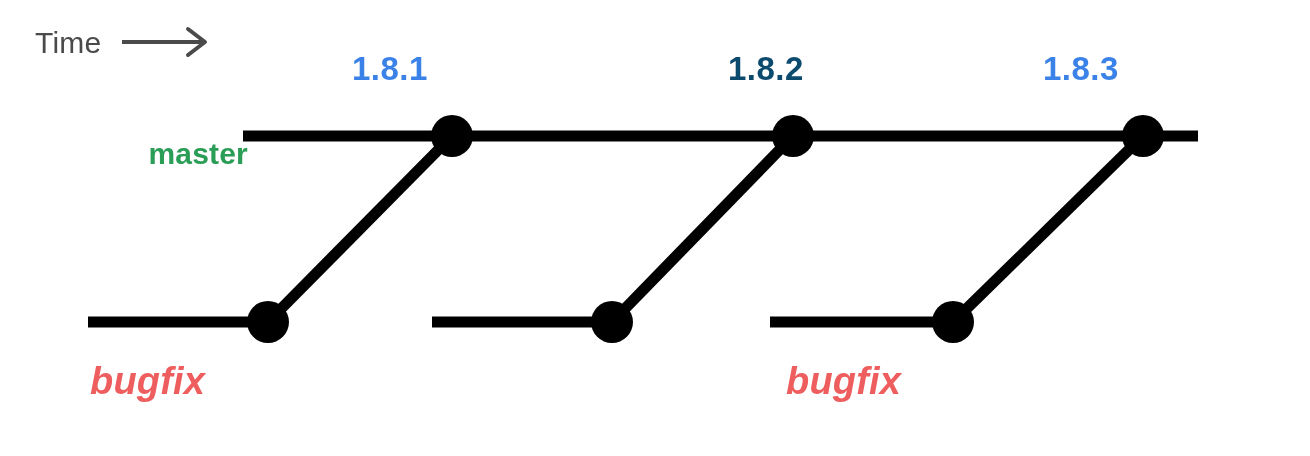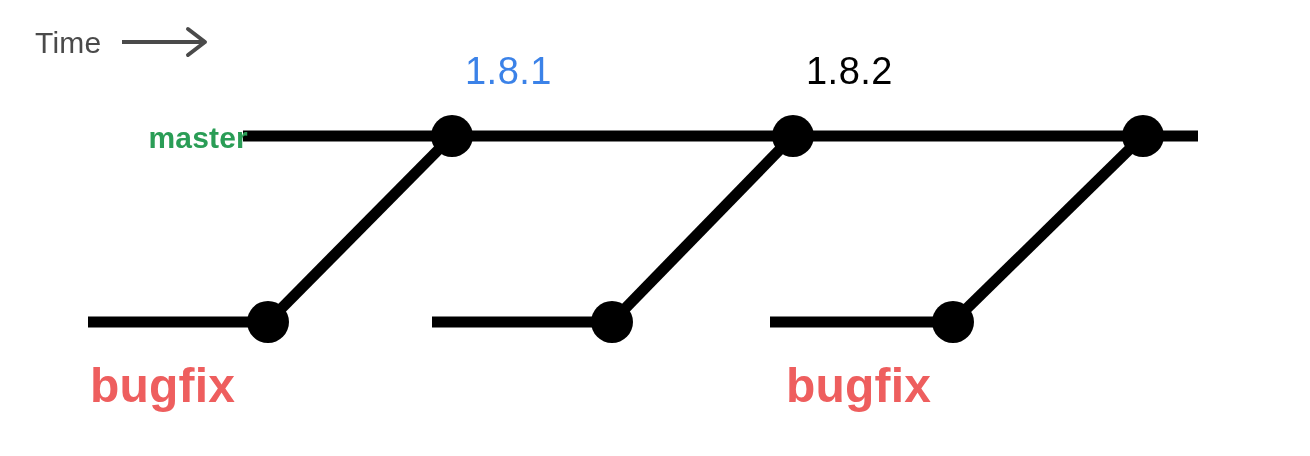--- a/index.html
+++ b/index.html
@@ -32,35 +32,36 @@
     white-space: nowrap;
     line-height: 1;
     user-select: none;
   }
   .time-label {
     font-size: 30px;
     font-weight: 400;
     letter-spacing: 0.2px;
   }
   .version-label {
-    font-size: 38px;
-    font-weight: 400;
+    font-size: 33px;
+    font-weight: 700;
     letter-spacing: 0.5px;
-    text-align: right;
+    text-align: left;
   }
   .master-label {
     font-size: 30px;
     font-weight: 700;
     letter-spacing: 0.2px;
     text-align: right;
   }
   .branch-label {
-    font-size: 48px;
+    font-size: 38px;
     font-weight: 700;
     letter-spacing: 0.2px;
+    font-style: italic;
   }
 </style>
 </head>
 <body>
 
 <div id="diagram-root" style="width: 1198px; height: 456px; background: rgb(255, 255, 255);">
 
   <svg id="diagram-svg" viewBox="0 0 1310 456" xmlns="http://www.w3.org/2000/svg">
 
     <g>
@@ -83,21 +84,22 @@
     <circle id="branch-node-2" cx="953" cy="322" r="21" fill="#000000"></circle>
 
     <circle id="master-node-0" cx="452" cy="136" r="21" fill="#000000"></circle>
     <circle id="master-node-1" cx="793" cy="136" r="21" fill="#000000"></circle>
     <circle id="master-node-2" cx="1143" cy="136" r="21" fill="#000000"></circle>
 
   </svg>
 
   <div class="lbl time-label" id="time-label" style="left:35px; top:28px; color:#4a4a4a;">Time</div>
 
-  <div class="lbl master-label" id="master-label" style="left:0px; top:123px; width:248px; color:#2a9d56;">master</div>
+  <div class="lbl master-label" id="master-label" style="left:0px; top:139px; width:248px; color:#2a9d56;">master</div>
 
   <div class="lbl version-label" id="version-label-0" style="left:352px; top:52px; width:200px; color:#3b82e8;">1.8.1</div>
-  <div class="lbl version-label" id="version-label-1" style="left:693px; top:52px; width:200px; color:#000000;">1.8.2</div>
+  <div class="lbl version-label" id="version-label-1" style="left:728px; top:52px; width:200px; color:#0c4a6e;">1.8.2</div>
+  <div class="lbl version-label" id="version-label-2" style="left:1043px; top:52px; width:200px; color:#3b82e8;">1.8.3</div>
 
   <div class="lbl branch-label" id="branch-label-0" style="left:90px; top:362px; color:#ee5e5e;">bugfix</div>
   <div class="lbl branch-label" id="branch-label-2" style="left:786px; top:362px; color:#ee5e5e;">bugfix</div>
 
 </div>
 
 </body></html>

